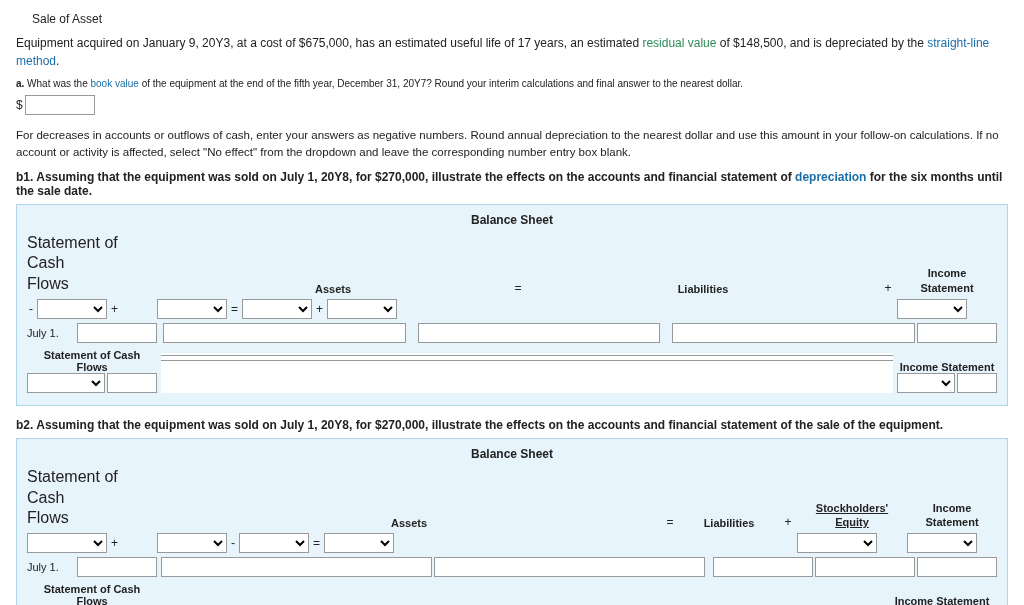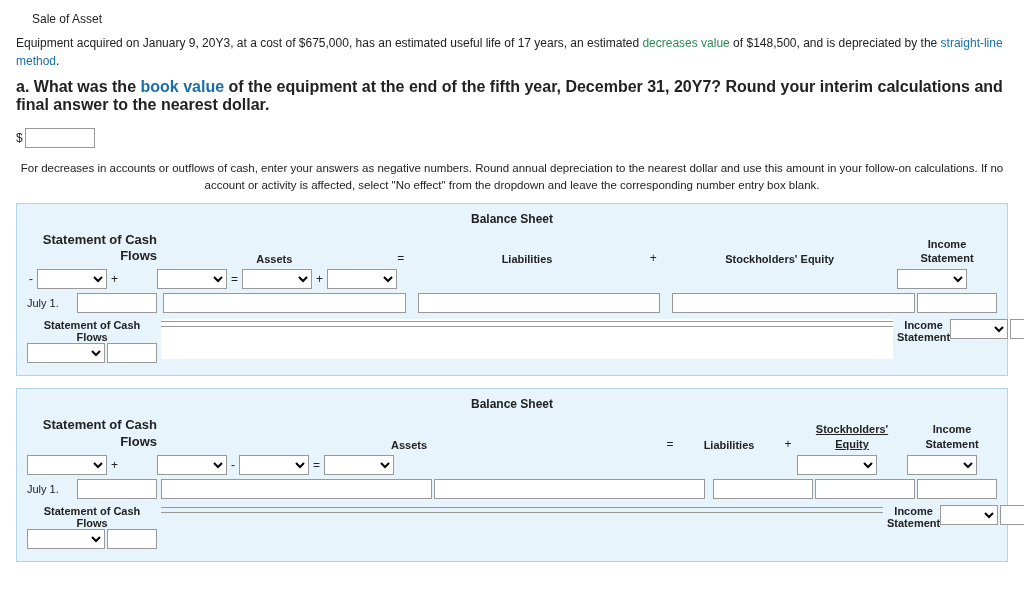--- a/index.html
+++ b/index.html
@@ -19,23 +19,23 @@
       margin-left: 16px;
     }
     .intro-text {
       font-size: 12px;
       margin-bottom: 8px;
       line-height: 1.5;
     }
     .highlight-green { color: #2e8b57; }
     .highlight-blue { color: #1a6fa8; }
     .question-label {
-      font-weight: bold;
-      margin-bottom: 14px;
-      font-size: 16px;
+      font-weight: normal;
+      margin-bottom: 6px;
+      font-size: 10px;
     }
     .dollar-input-row {
       display: flex;
       align-items: center;
       margin-bottom: 8px;
     }
     .dollar-sign {
       font-size: 12px;
       margin-right: 2px;
     }
@@ -43,21 +43,20 @@
       width: 70px;
       height: 20px;
       border: 1px solid #999;
       font-size: 12px;
       padding: 0 3px;
     }
     .note-text {
       font-size: 11.5px;
       margin-bottom: 8px;
       line-height: 1.5;
-      text-align: center;
     }
     .question-section {
       margin-bottom: 12px;
     }
     .section-label {
       font-weight: bold;
       margin-bottom: 6px;
       font-size: 12px;
     }
     
@@ -73,23 +72,23 @@
       font-size: 12px;
       margin-bottom: 6px;
     }
     .bs-header-row {
       display: flex;
       align-items: flex-end;
       margin-bottom: 4px;
     }
     .scf-col {
       width: 130px;
-      font-weight: bold;
-      font-size: 13px;
-      text-align: right;
+      font-weight: normal;
+      font-size: 16px;
+      text-align: left;
       line-height: 1.3;
     }
     .assets-col {
       flex: 1;
       text-align: center;
       font-weight: bold;
       font-size: 11px;
     }
     .eq-col {
       width: 18px;
@@ -207,21 +206,21 @@
     .july-income-input {
       width: 80px;
       height: 20px;
       border: 1px solid #999;
       font-size: 11px;
       padding: 0 2px;
     }
     
     .scf-row {
       display: flex;
-      align-items: flex-start;
+      align-items: flex-end;
       margin-bottom: 4px;
     }
     .scf-left {
       width: 130px;
       display: flex;
       flex-direction: column;
       align-items: flex-start;
     }
     .scf-sub-label {
       font-weight: bold;
@@ -231,20 +230,21 @@
     }
     .scf-dropdown-row {
       display: flex;
       align-items: center;
       gap: 2px;
       width: 100%;
     }
     .scf-right {
       width: 100px;
       display: flex;
+      flex-direction: column;
       align-items: flex-start;
     }
     .income-sub-label {
       font-weight: bold;
       font-size: 11px;
       text-align: center;
       width: 100%;
     }
     .income-dropdown-row {
       display: flex;
@@ -264,48 +264,50 @@
       border-top: 1px solid #999;
       margin: 2px 0 4px 0;
     }
   </style>
 </head>
 <body>
 
 <div class="page-title">Sale of Asset</div>
 
 <p class="intro-text">
-  Equipment acquired on January 9, 20Y3, at a cost of $675,000, has an estimated useful life of 17 years, an estimated <span class="highlight-green">decreases value</span> of $148,500, and is depreciated by the <span class="highlight-blue">straight-line method</span>.
+  Equipment acquired on January 9, 20Y3, at a cost of $675,000, has an estimated useful life of 17 years, an estimated <span class="highlight-green">residual value</span> of $148,500, and is depreciated by the <span class="highlight-blue">straight-line method</span>.
 </p>
 
 <div class="question-section">
   <p class="question-label">
     <strong>a.</strong> What was the <span class="highlight-blue">book value</span> of the equipment at the end of the fifth year, December 31, 20Y7? Round your interim calculations and final answer to the nearest dollar.
   </p>
   <div class="dollar-input-row">
     <span class="dollar-sign">$</span>
     <input type="text" class="small-input" value="" style="">
   </div>
 </div>
 
 <p class="note-text">For decreases in accounts or outflows of cash, enter your answers as negative numbers. Round annual depreciation to the nearest dollar and use this amount in your follow-on calculations. If no account or activity is affected, select "No effect" from the dropdown and leave the corresponding number entry box blank.</p>
 
 <div class="question-section">
+  <p class="section-label">
+    <strong>b1.</strong> Assuming that the equipment was sold on July 1, 20Y8, for $270,000, illustrate the effects on the accounts and financial statement of <span class="highlight-blue">depreciation</span> for the six months until the sale date.
+  </p>
 
   <div class="bs-container">
 
     <div class="bs-title">Balance Sheet</div>
 
     <div class="bs-header-row">
       <div class="scf-col">Statement of Cash<br>Flows</div>
       <div class="assets-col">Assets</div>
       <div class="eq-col">=</div>
       <div class="liab-col">Liabilities</div>
       <div class="plus-col">+</div>
-      <div class="se-col">Stockholders' Equity</div>
       <div class="income-col">Income<br>Statement</div>
     </div>
 
     <div class="bs-control-row">
       <div class="scf-controls">
         <span class="operator">-</span>
         <select class="dropdown">
           <option></option>
         </select>
         <span class="operator">+</span>
@@ -365,20 +367,23 @@
           </select>
           <input type="text" class="num-input" value="" style="width: 40px;">
         </div>
       </div>
     </div>
 
   </div>
 </div>
 
 <div class="question-section">
+  <p class="section-label">
+    <strong>b2.</strong> Assuming that the equipment was sold on July 1, 20Y8, for $270,000, illustrate the effects on the accounts and financial statement of the sale of the equipment.
+  </p>
 
   <div class="bs-container">
 
     <div class="bs-title">Balance Sheet</div>
 
     <div class="bs-header-row">
       <div class="scf-col">Statement of Cash<br>Flows</div>
       <div style="flex:2; text-align:center; font-weight:bold; font-size:11px;">Assets</div>
       <div class="eq-col">=</div>
       <div style="width:100px; text-align:center; font-weight:bold; font-size:11px;">Liabilities</div>

